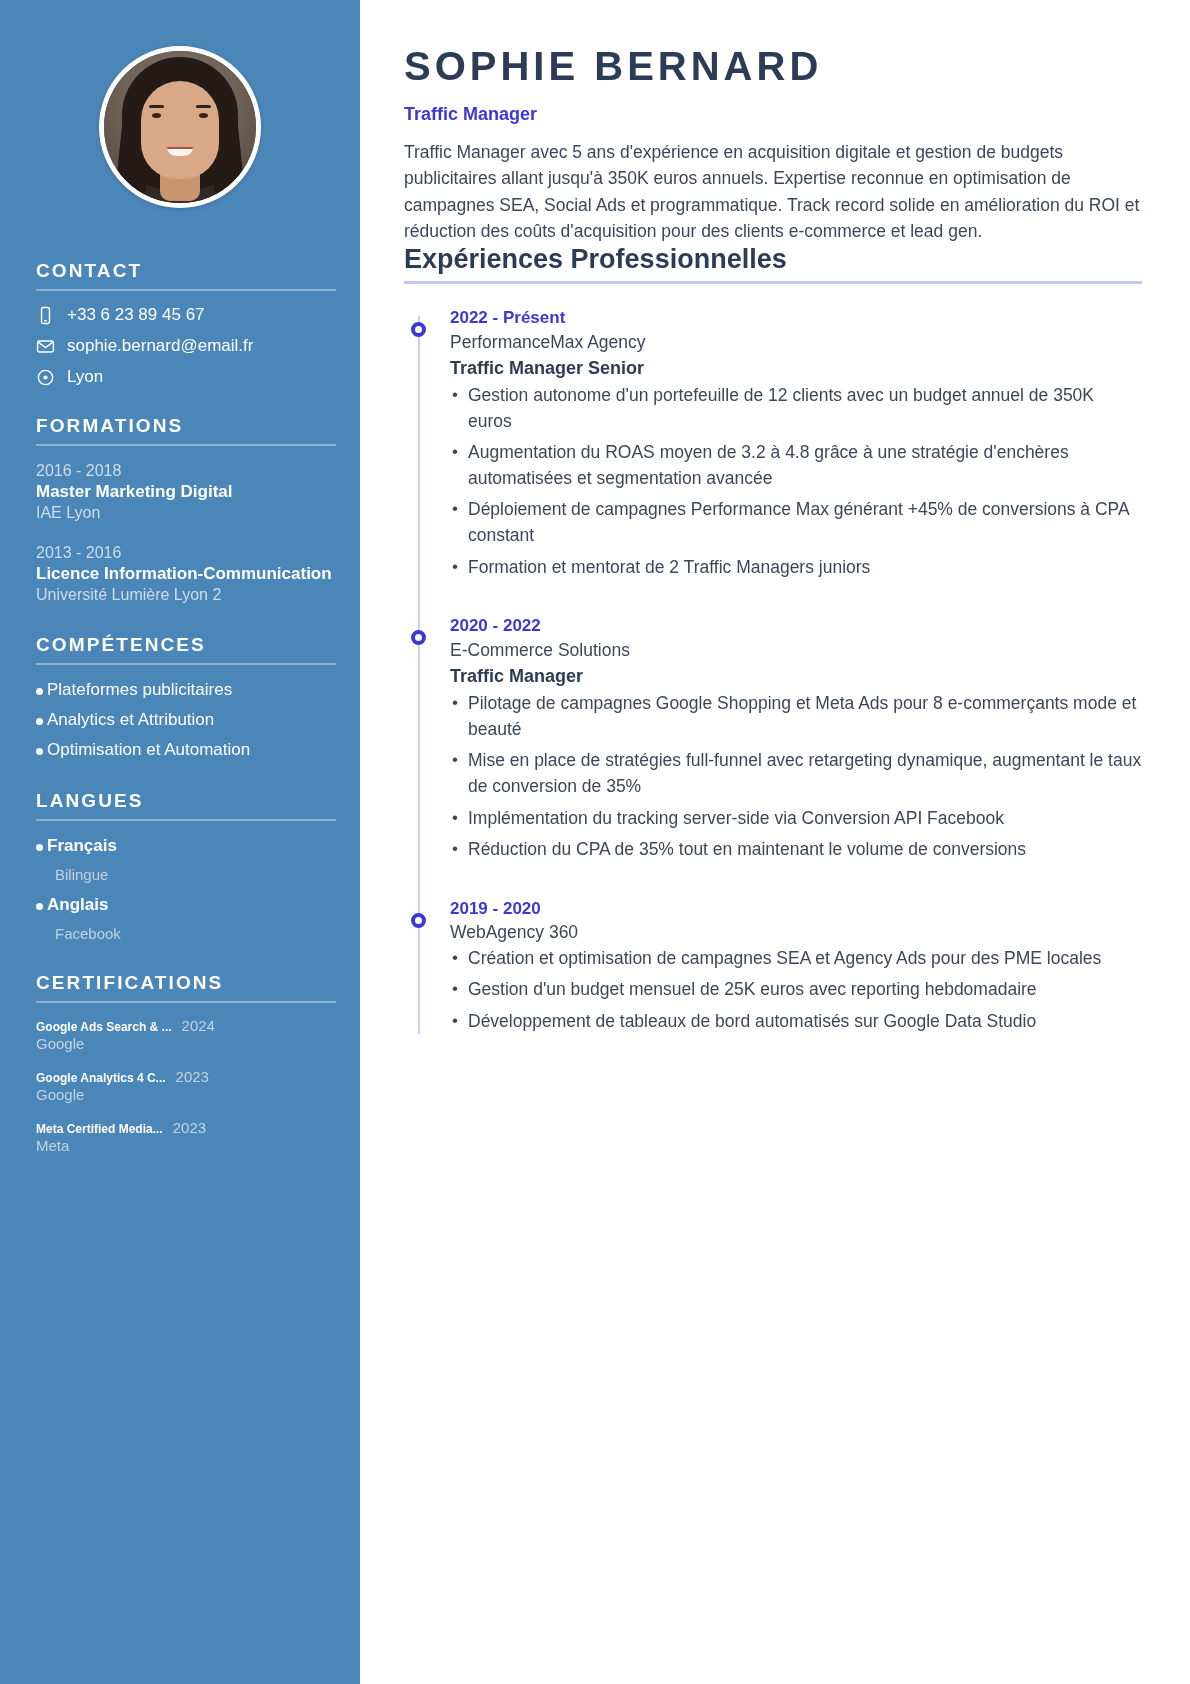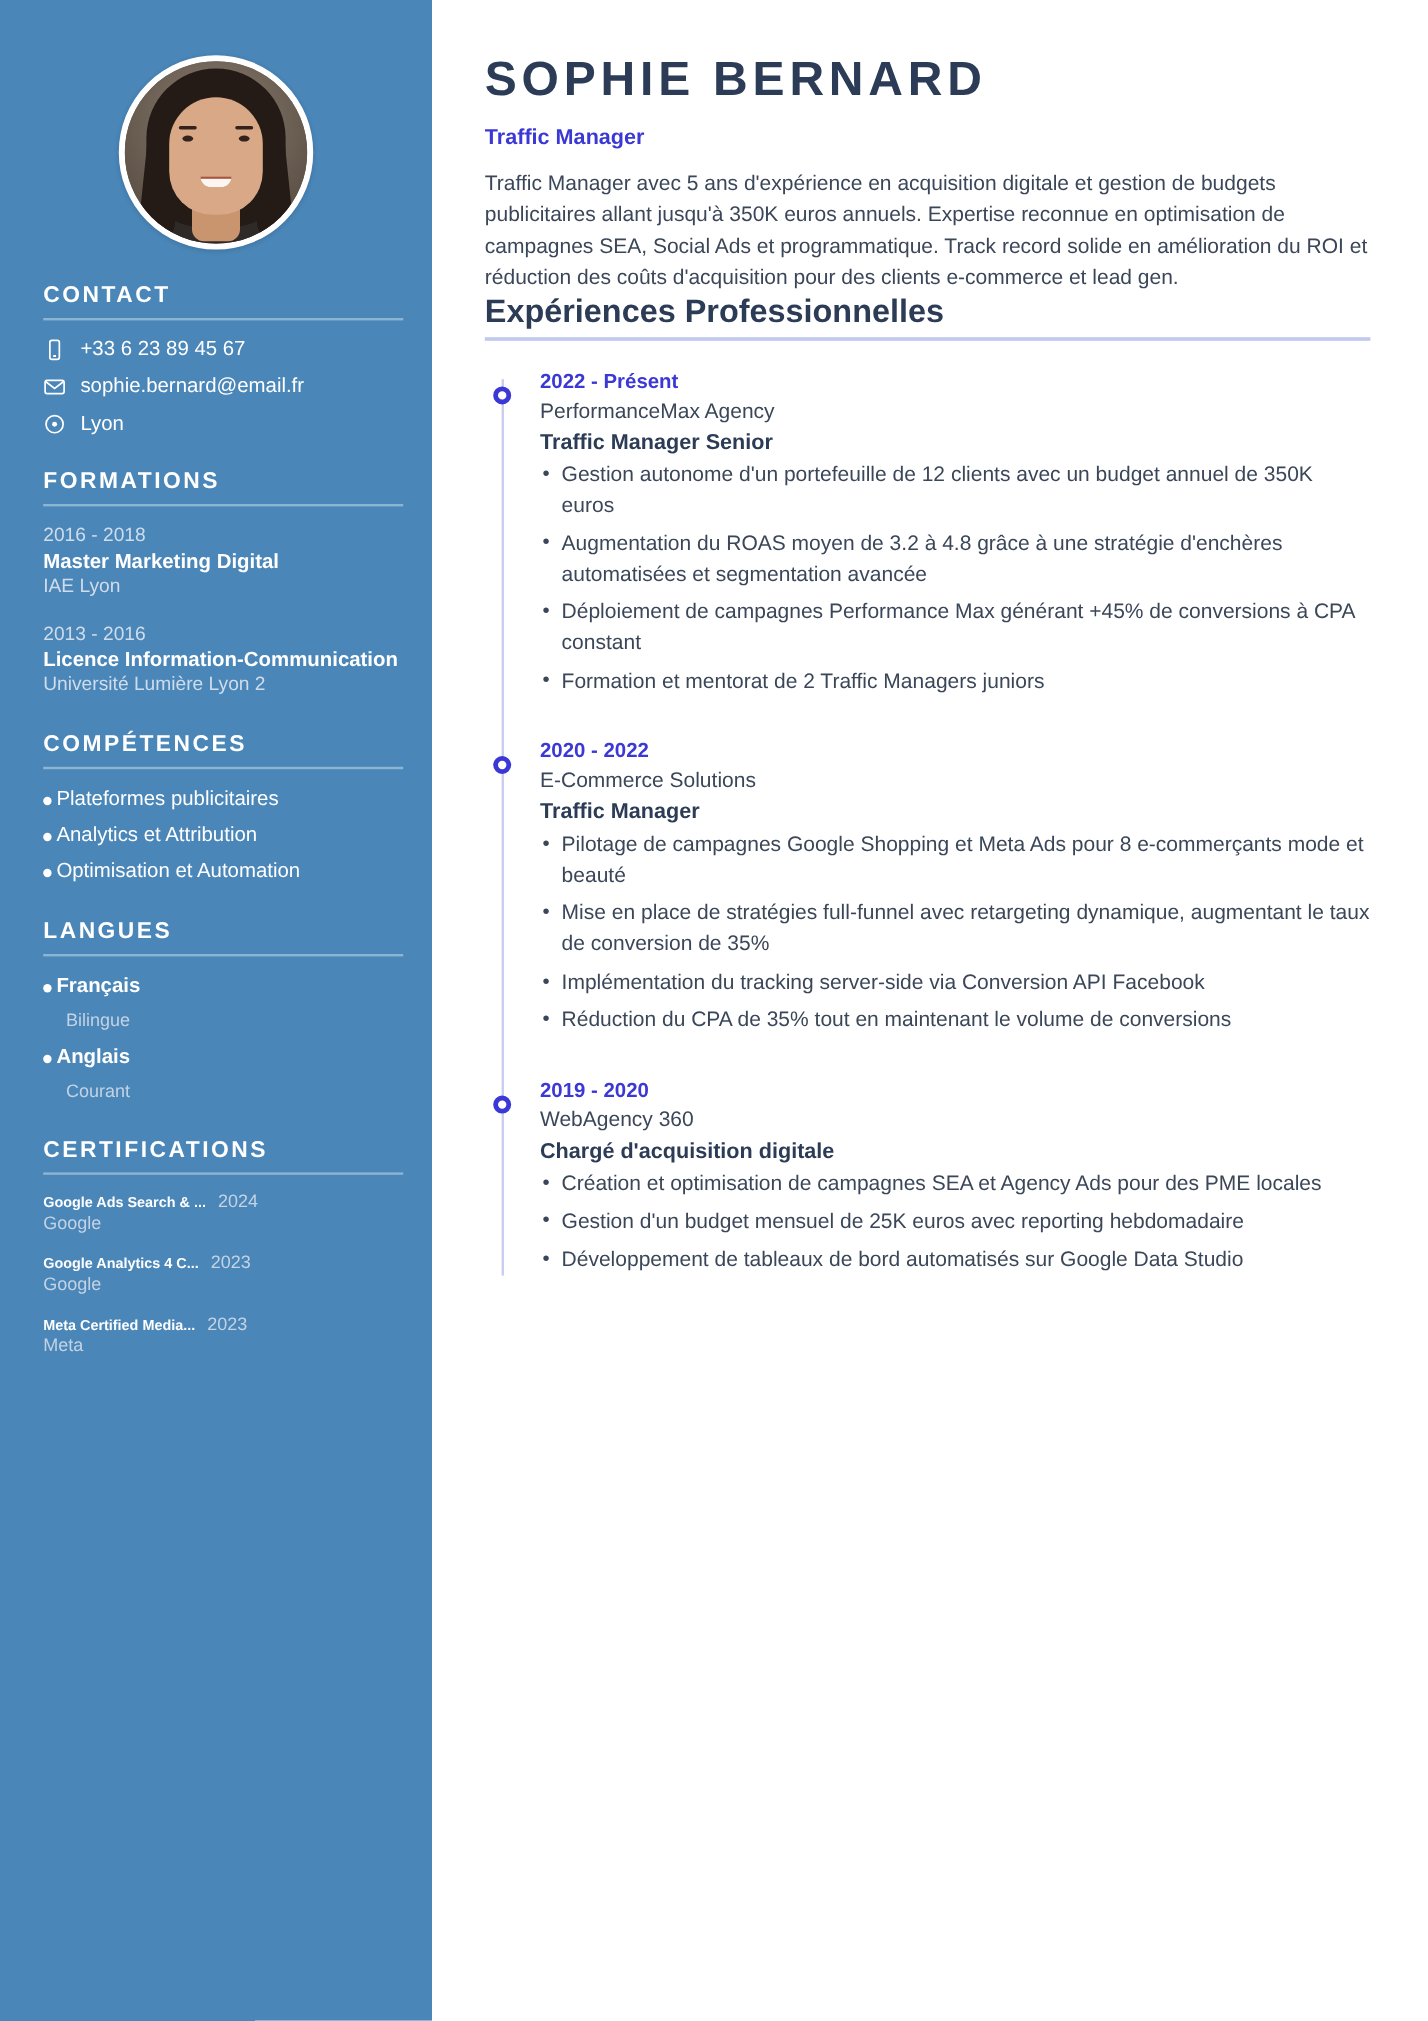--- a/index.html
+++ b/index.html
@@ -113,20 +113,21 @@
     border-radius: 0 0 13px 13px;
     border-top: 2px solid #a8543f;
   }
 
   .sec-title {
     font-size: 19px;
     font-weight: bold;
     letter-spacing: 2.1px;
     color: #ffffff;
     margin-bottom: 7px;
+    margin-top: 24px;
   }
   .sec-rule {
     height: 2px;
     background: rgba(255,255,255,0.38);
     margin-bottom: 14px;
   }
   .section { margin-bottom: 28px; }
 
   .contact-row {
     display: flex;
@@ -373,21 +374,21 @@
           <span class="lang-name">Français</span>
         </div>
         <div class="lang-level">Bilingue</div>
       </div>
 
       <div class="lang-block">
         <div class="lang-li">
           <span class="dot"></span>
           <span class="lang-name">Anglais</span>
         </div>
-        <div class="lang-level">Courant</div>
+        <div class="lang-level">Facebook</div>
       </div>
     </div>
 
     <div class="section">
       <div class="sec-title">CERTIFICATIONS</div>
       <div class="sec-rule"></div>
 
       <div class="cert-item">
         <div class="cert-top">
           <span class="cert-name">Google Ads Search &amp; ...</span>
@@ -450,21 +451,20 @@
           <li>Mise en place de stratégies full-funnel avec retargeting dynamique, augmentant le taux de conversion de 35%</li>
           <li>Implémentation du tracking server-side via Conversion API Facebook</li>
           <li>Réduction du CPA de 35% tout en maintenant le volume de conversions</li>
         </ul>
       </div>
 
       <div class="exp">
         <span class="exp-dot"></span>
         <div class="exp-period">2019 - 2020</div>
         <div class="exp-company">WebAgency 360</div>
-        <div class="exp-role">Chargé d'acquisition digitale</div>
         <ul class="exp-ul">
           <li>Création et optimisation de campagnes SEA et Agency Ads pour des PME locales</li>
           <li>Gestion d'un budget mensuel de 25K euros avec reporting hebdomadaire</li>
           <li>Développement de tableaux de bord automatisés sur Google Data Studio</li>
         </ul>
       </div>
 
     </div>
   </main>
 </div>

